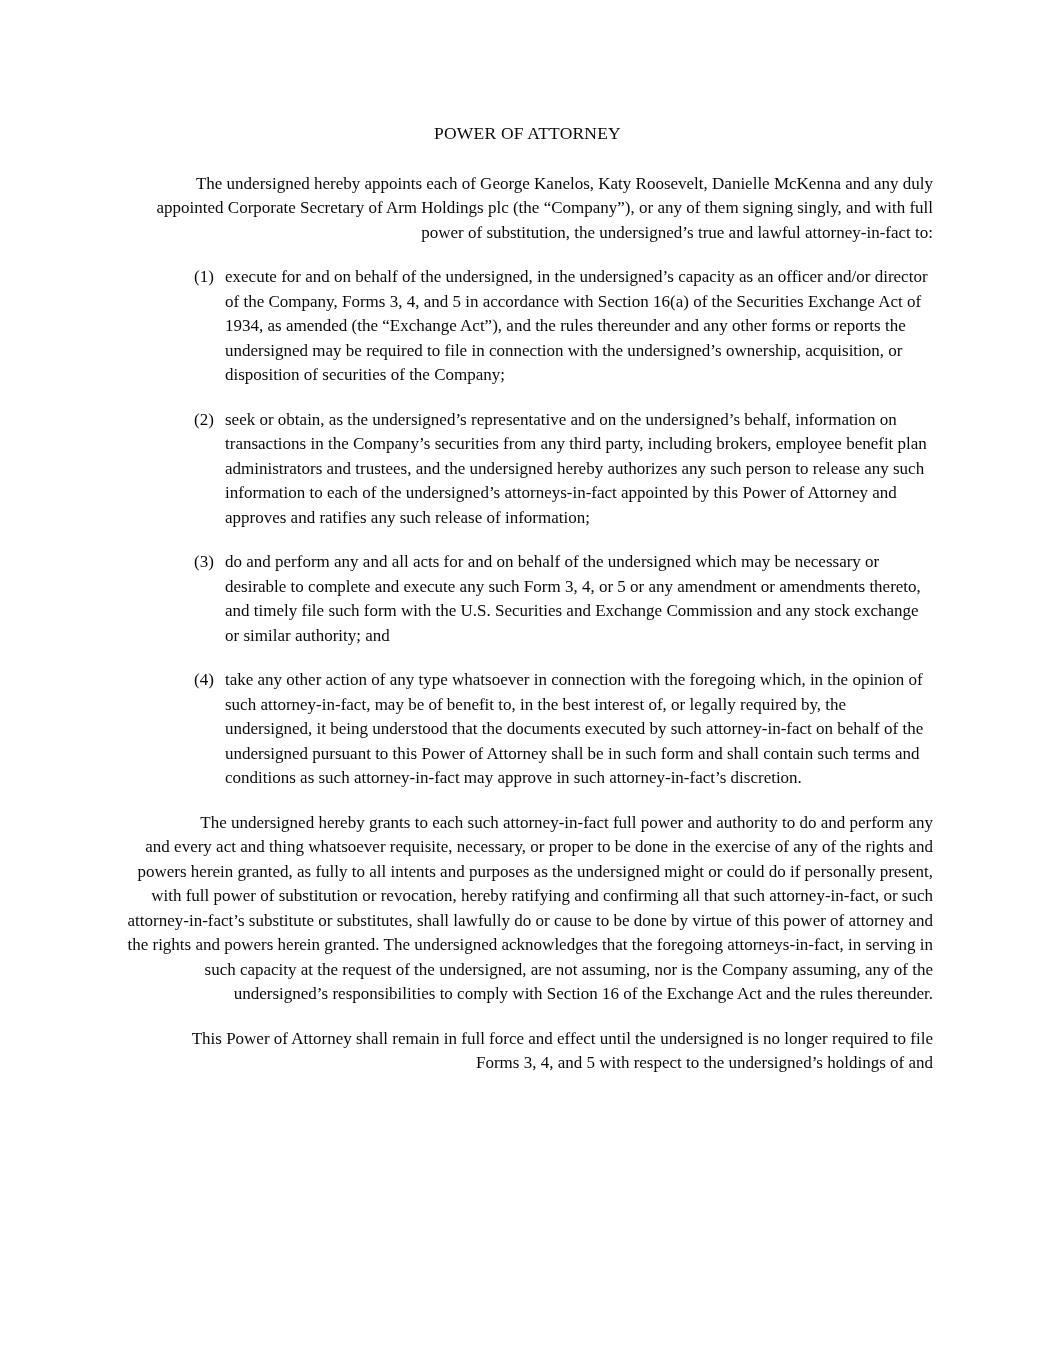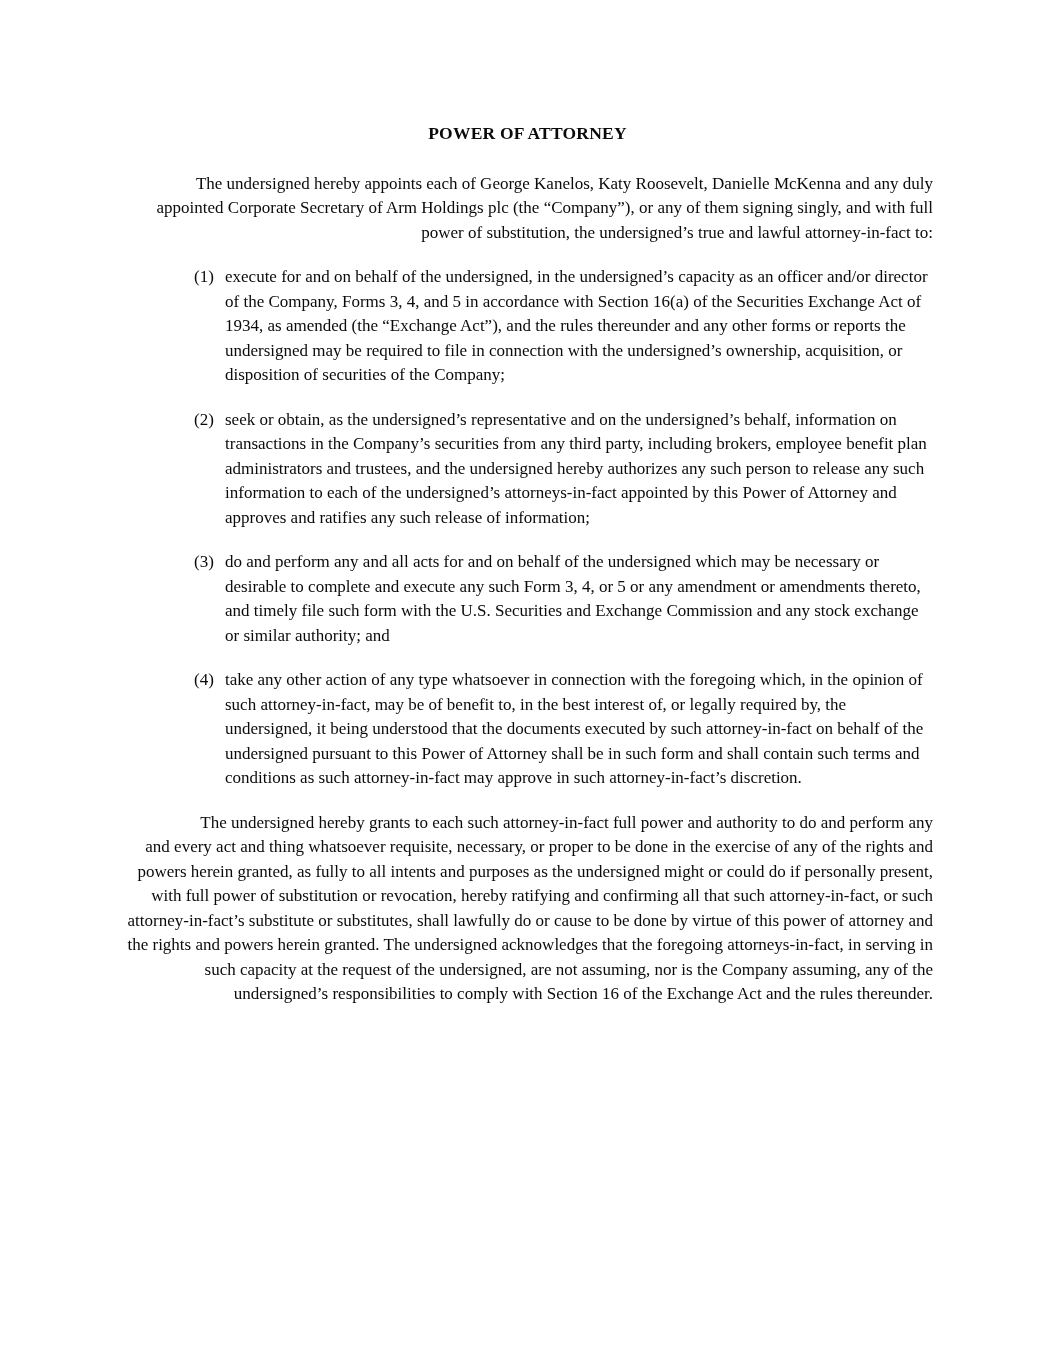--- a/index.html
+++ b/index.html
@@ -15,21 +15,21 @@
     background: #ffffff;
     color: #0a0a0a;
     font-family: "Liberation Serif", "DejaVu Serif", serif;
     font-size: 17px;
     line-height: 24.5px;
     box-sizing: border-box;
     padding: 121px 122px 60px 122px;
   }
   .doc-title {
     font-size: 17.5px;
-    font-weight: bold;
+    font-weight: normal;
     text-align: center;
     margin: 0 0 26px 0;
     letter-spacing: 0.2px;
   }
   .para {
     margin: 0 0 20px 0;
     text-align: right;
   }
   .para.indent {
     text-indent: 62px;
@@ -80,14 +80,15 @@
 
     <div class="poa-item">
       <span class="num">(4)</span>
       <span class="item-text">take any other action of any type whatsoever in connection with the foregoing which, in the opinion of such attorney-in-fact, may be of benefit to, in the best interest of, or legally required by, the undersigned, it being understood that the documents executed by such attorney-in-fact on behalf of the undersigned pursuant to this Power of Attorney shall be in such form and shall contain such terms and conditions as such attorney-in-fact may approve in such attorney-in-fact’s discretion.</span>
     </div>
 
   </div>
 
   <p class="para indent">The undersigned hereby grants to each such attorney-in-fact full power and authority to do and perform any and every act and thing whatsoever requisite, necessary, or proper to be done in the exercise of any of the rights and powers herein granted, as fully to all intents and purposes as the undersigned might or could do if personally present, with full power of substitution or revocation, hereby ratifying and confirming all that such attorney-in-fact, or such attorney-in-fact’s substitute or substitutes, shall lawfully do or cause to be done by virtue of this power of attorney and the rights and powers herein granted. The undersigned acknowledges that the foregoing attorneys-in-fact, in serving in such capacity at the request of the undersigned, are not assuming, nor is the Company assuming, any of the undersigned’s responsibilities to comply with Section 16 of the Exchange Act and the rules thereunder.</p>
 
+  <p class="para indent">This Power of Attorney shall remain in full force and effect until the undersigned is no longer required to file Forms 3, 4, and 5 with respect to the undersigned’s holdings of and</p>
 
 </div>
 
 </body></html>

